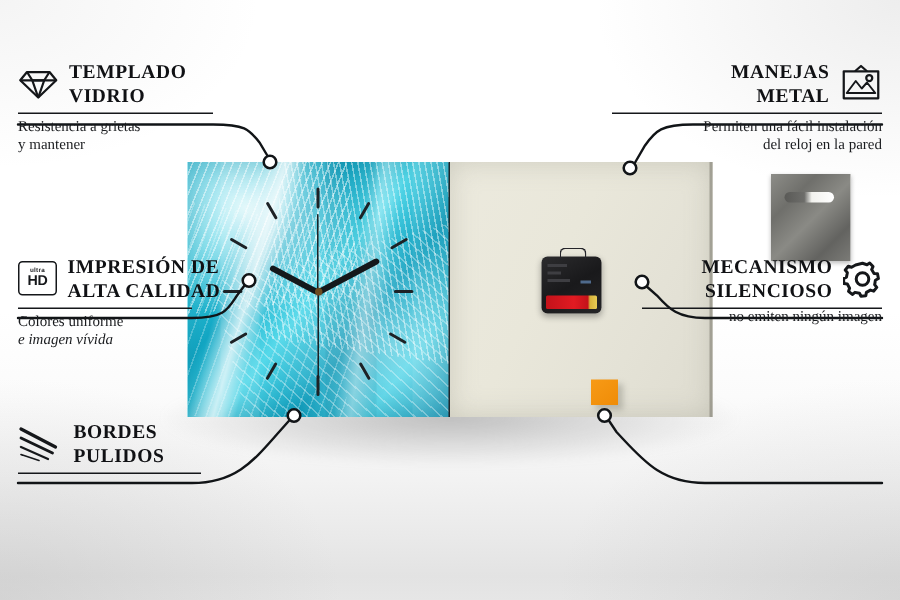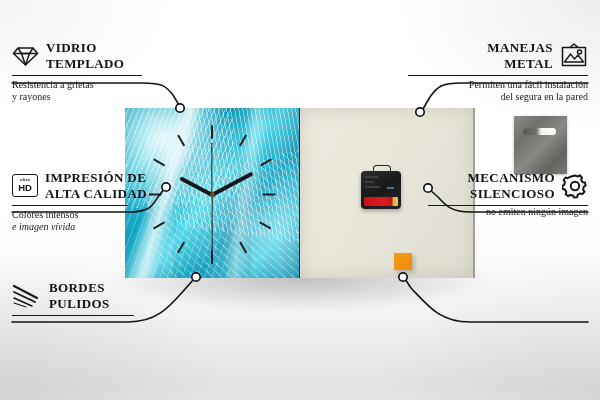--- a/index.html
+++ b/index.html
@@ -208,42 +208,42 @@
       <svg class="ico" width="27" height="23" viewBox="0 0 27 23">
         <g fill="none" stroke="#15171a" stroke-width="1.5" stroke-linejoin="round">
           <path d="M6,4 H21 L25.5,9.5 L13.5,21 L1.5,9.5 Z"></path>
           <path d="M1.5,9.5 H25.5"></path>
             <path d="M6,4 L9.5,9.5 L13.5,21"></path>
           <path d="M21,4 L17.5,9.5 L13.5,21"></path>
             <path d="M9.5,9.5 H17.5"></path>
         </g>
       </svg>
       <div>
+        <div class="feat-title">TEMPLADO</div>
         <div class="feat-title">VIDRIO</div>
-        <div class="feat-title">TEMPLADO</div>
       </div>
     </div>
     <div class="feat-rule" style="width:130px;"></div>
     <div class="feat-desc">Resistencia a grietas</div>
-    <div class="feat-desc" style="margin-top:0;">y rayones</div>
+    <div class="feat-desc" style="margin-top:0;">y mantener</div>
   </div>
 
   <div class="feat left" style="left:12px;top:170px;width:140px;">
     <div class="feat-head">
       <div class="hdbox ico">
         <span class="u">ultra</span>
         <span class="h">HD</span>
       </div>
       <div>
         <div class="feat-title">IMPRESIÓN DE</div>
         <div class="feat-title">ALTA CALIDAD</div>
       </div>
     </div>
     <div class="feat-rule" style="width:116px;"></div>
-    <div class="feat-desc">Colores intensos</div>
+    <div class="feat-desc">Colores uniforme</div>
     <div class="feat-desc" style="margin-top:0;font-style:italic;">e imagen vívida</div>
   </div>
 
   <div class="feat left" style="left:12px;top:280px;width:140px;">
     <div class="feat-head">
       <svg class="ico" width="30" height="24" viewBox="0 0 30 24">
         <g fill="none" stroke="#15171a" stroke-linecap="round">
           <path d="M2,2 L25,14" stroke-width="2.2"></path>
           <path d="M2,8 L23,18" stroke-width="1.9"></path>
           <path d="M2,14 L20,22" stroke-width="1.5"></path>
@@ -268,21 +268,21 @@
         <g fill="none" stroke="#15171a" stroke-width="1.5" stroke-linejoin="round">
           <path d="M10,4.5 L14,1 L18,4.5"></path>
           <rect x="2.5" y="4.5" width="23" height="18"></rect>
           <path d="M4.5,19 L10.5,11 L14.5,16 L18,12 L23.5,19 Z" stroke-width="1.3"></path>
           <circle cx="19.5" cy="9" r="2"></circle>
         </g>
       </svg>
     </div>
     <div class="feat-rule" style="width:180px;margin-left:auto;"></div>
     <div class="feat-desc">Permiten una fácil instalación</div>
-    <div class="feat-desc" style="margin-top:0;">del segura en la pared</div>
+    <div class="feat-desc" style="margin-top:0;">del reloj en la pared</div>
   </div>
 
   <div class="feat right" style="right:12px;top:170px;width:160px;">
     <div class="feat-head">
       <div>
         <div class="feat-title">MECANISMO</div>
         <div class="feat-title">SILENCIOSO</div>
       </div>
       <svg class="ico" width="26" height="26" viewBox="0 0 26 26">
         <g fill="none" stroke="#15171a" stroke-width="2" stroke-linejoin="round" stroke-linecap="round">

